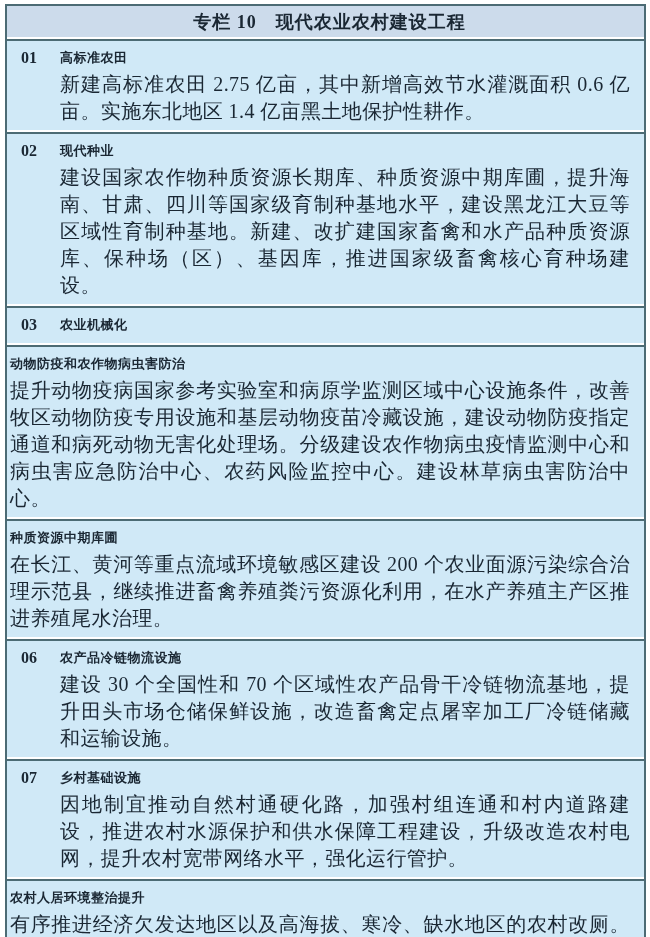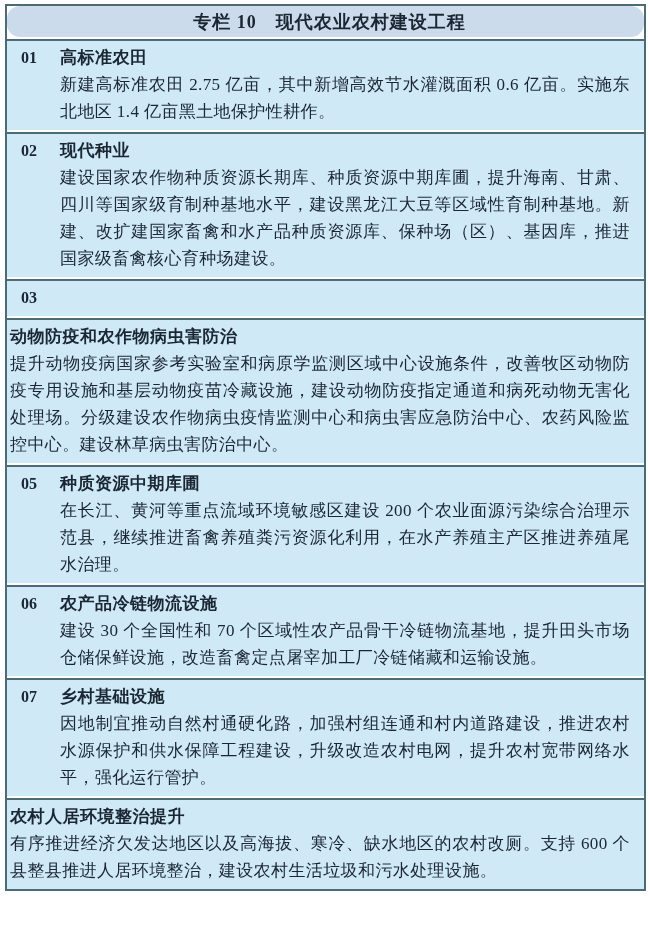--- a/index.html
+++ b/index.html
@@ -22,21 +22,20 @@
     background:#ffffff;
   }
   .panel-header{
     background:var(--header-bg);
     text-align:center;
     font-weight:bold;
     font-size:18px;
     line-height:22px;
     padding:5px 8px 4px 16px;
     letter-spacing:1px;
-    border-radius:13px;
   }
   .section{
     background:var(--section-bg);
     border-top:2px solid var(--line);
     margin-top:2px;
     padding:3px 14px 5px 0;
     display:flex;
   }
   .section-num{
     flex:0 0 36px;
@@ -45,26 +44,26 @@
     font-size:16px;
     line-height:27px;
   }
   .section-content{
     flex:1;
     min-width:0;
     padding-left:3px;
   }
   .section-title{
     font-weight:bold;
-    font-size:17px;
+    font-size:13px;
     line-height:27px;
     letter-spacing:0.5px;
   }
   .section-body{
-    font-size:17px;
+    font-size:20px;
     line-height:27px;
     text-align:justify;
     letter-spacing:0.4px;
   }
 </style>
 </head>
 <body>
 
 <div class="panel">
   <div class="panel-header">专栏 10　现代农业农村建设工程</div>
@@ -81,32 +80,32 @@
     <div class="section-num">02</div>
     <div class="section-content">
       <div class="section-title">现代种业</div>
       <div class="section-body">建设国家农作物种质资源长期库、种质资源中期库圃，提升海南、甘肃、四川等国家级育制种基地水平，建设黑龙江大豆等区域性育制种基地。新建、改扩建国家畜禽和水产品种质资源库、保种场（区）、基因库，推进国家级畜禽核心育种场建设。</div>
     </div>
   </div>
 
   <div class="section">
     <div class="section-num">03</div>
     <div class="section-content">
+      <div class="section-title">农业机械化</div>
     </div>
   </div>
 
   <div class="section">
     <div class="section-content">
       <div class="section-title">动物防疫和农作物病虫害防治</div>
       <div class="section-body">提升动物疫病国家参考实验室和病原学监测区域中心设施条件，改善牧区动物防疫专用设施和基层动物疫苗冷藏设施，建设动物防疫指定通道和病死动物无害化处理场。分级建设农作物病虫疫情监测中心和病虫害应急防治中心、农药风险监控中心。建设林草病虫害防治中心。</div>
     </div>
   </div>
 
   <div class="section">
-    <div class="section-num">05</div>
     <div class="section-content">
       <div class="section-title">种质资源中期库圃</div>
       <div class="section-body">在长江、黄河等重点流域环境敏感区建设 200 个农业面源污染综合治理示范县，继续推进畜禽养殖粪污资源化利用，在水产养殖主产区推进养殖尾水治理。</div>
     </div>
   </div>
 
   <div class="section">
     <div class="section-num">06</div>
     <div class="section-content">
       <div class="section-title">农产品冷链物流设施</div>

